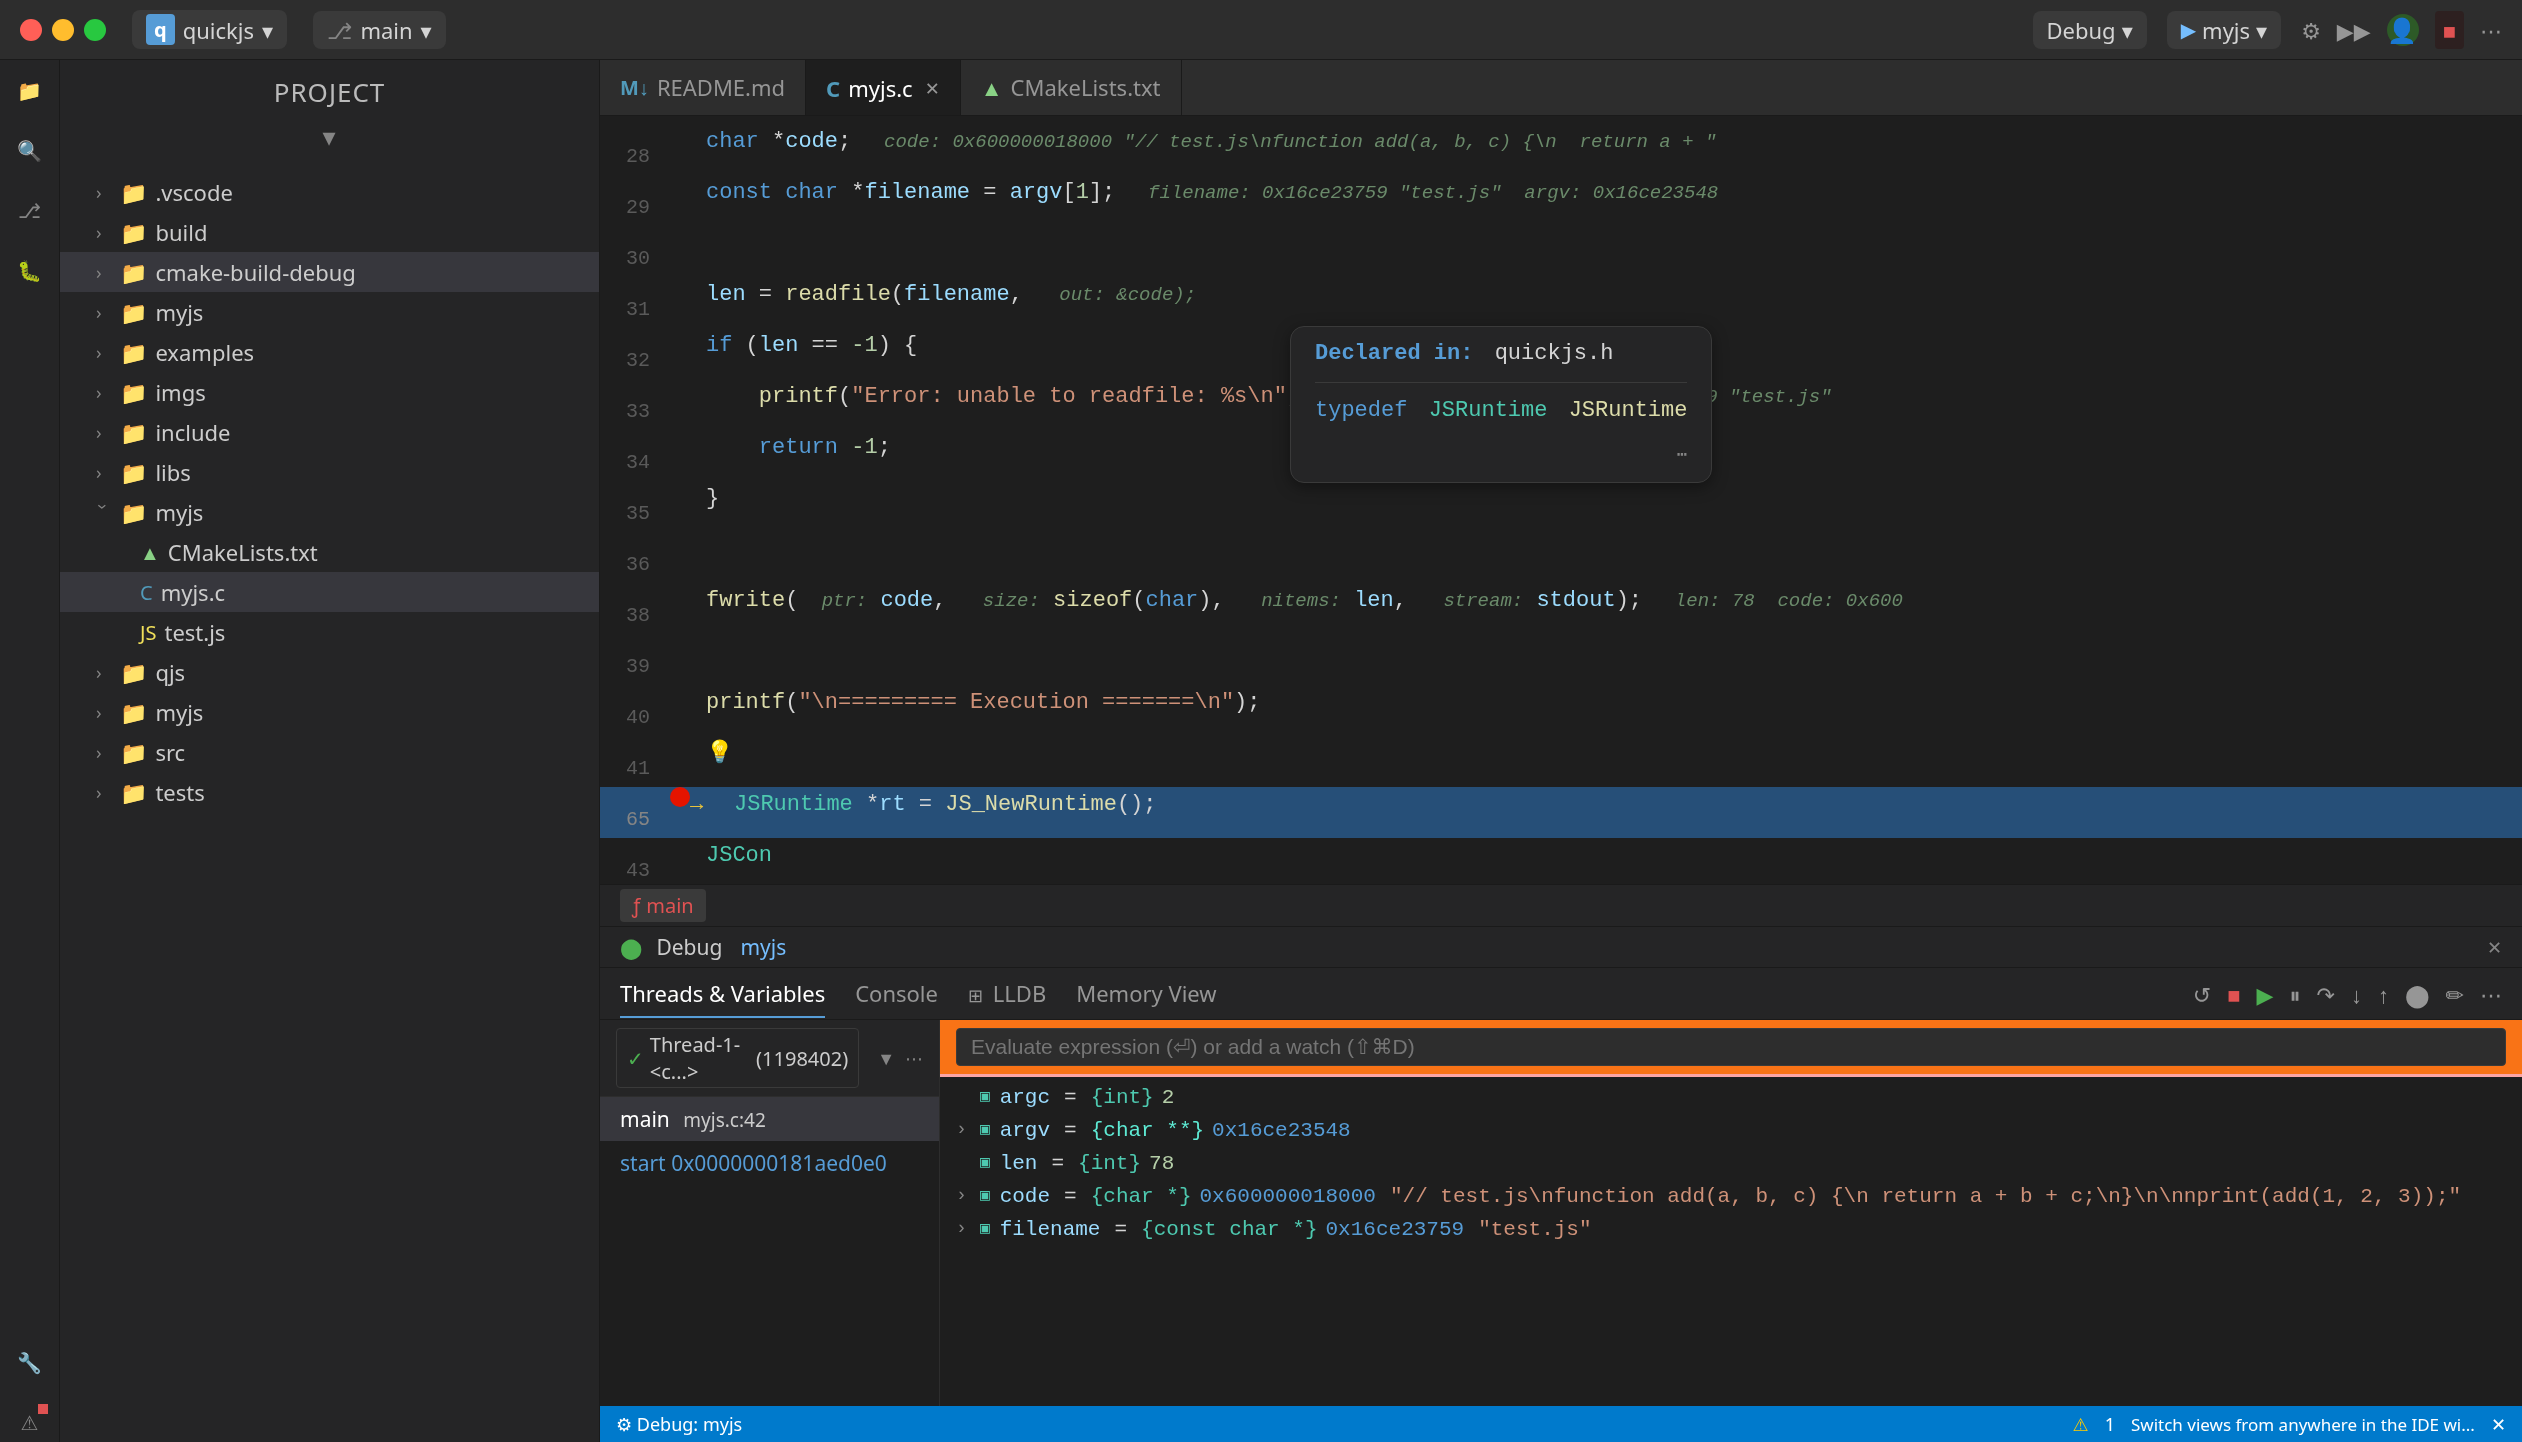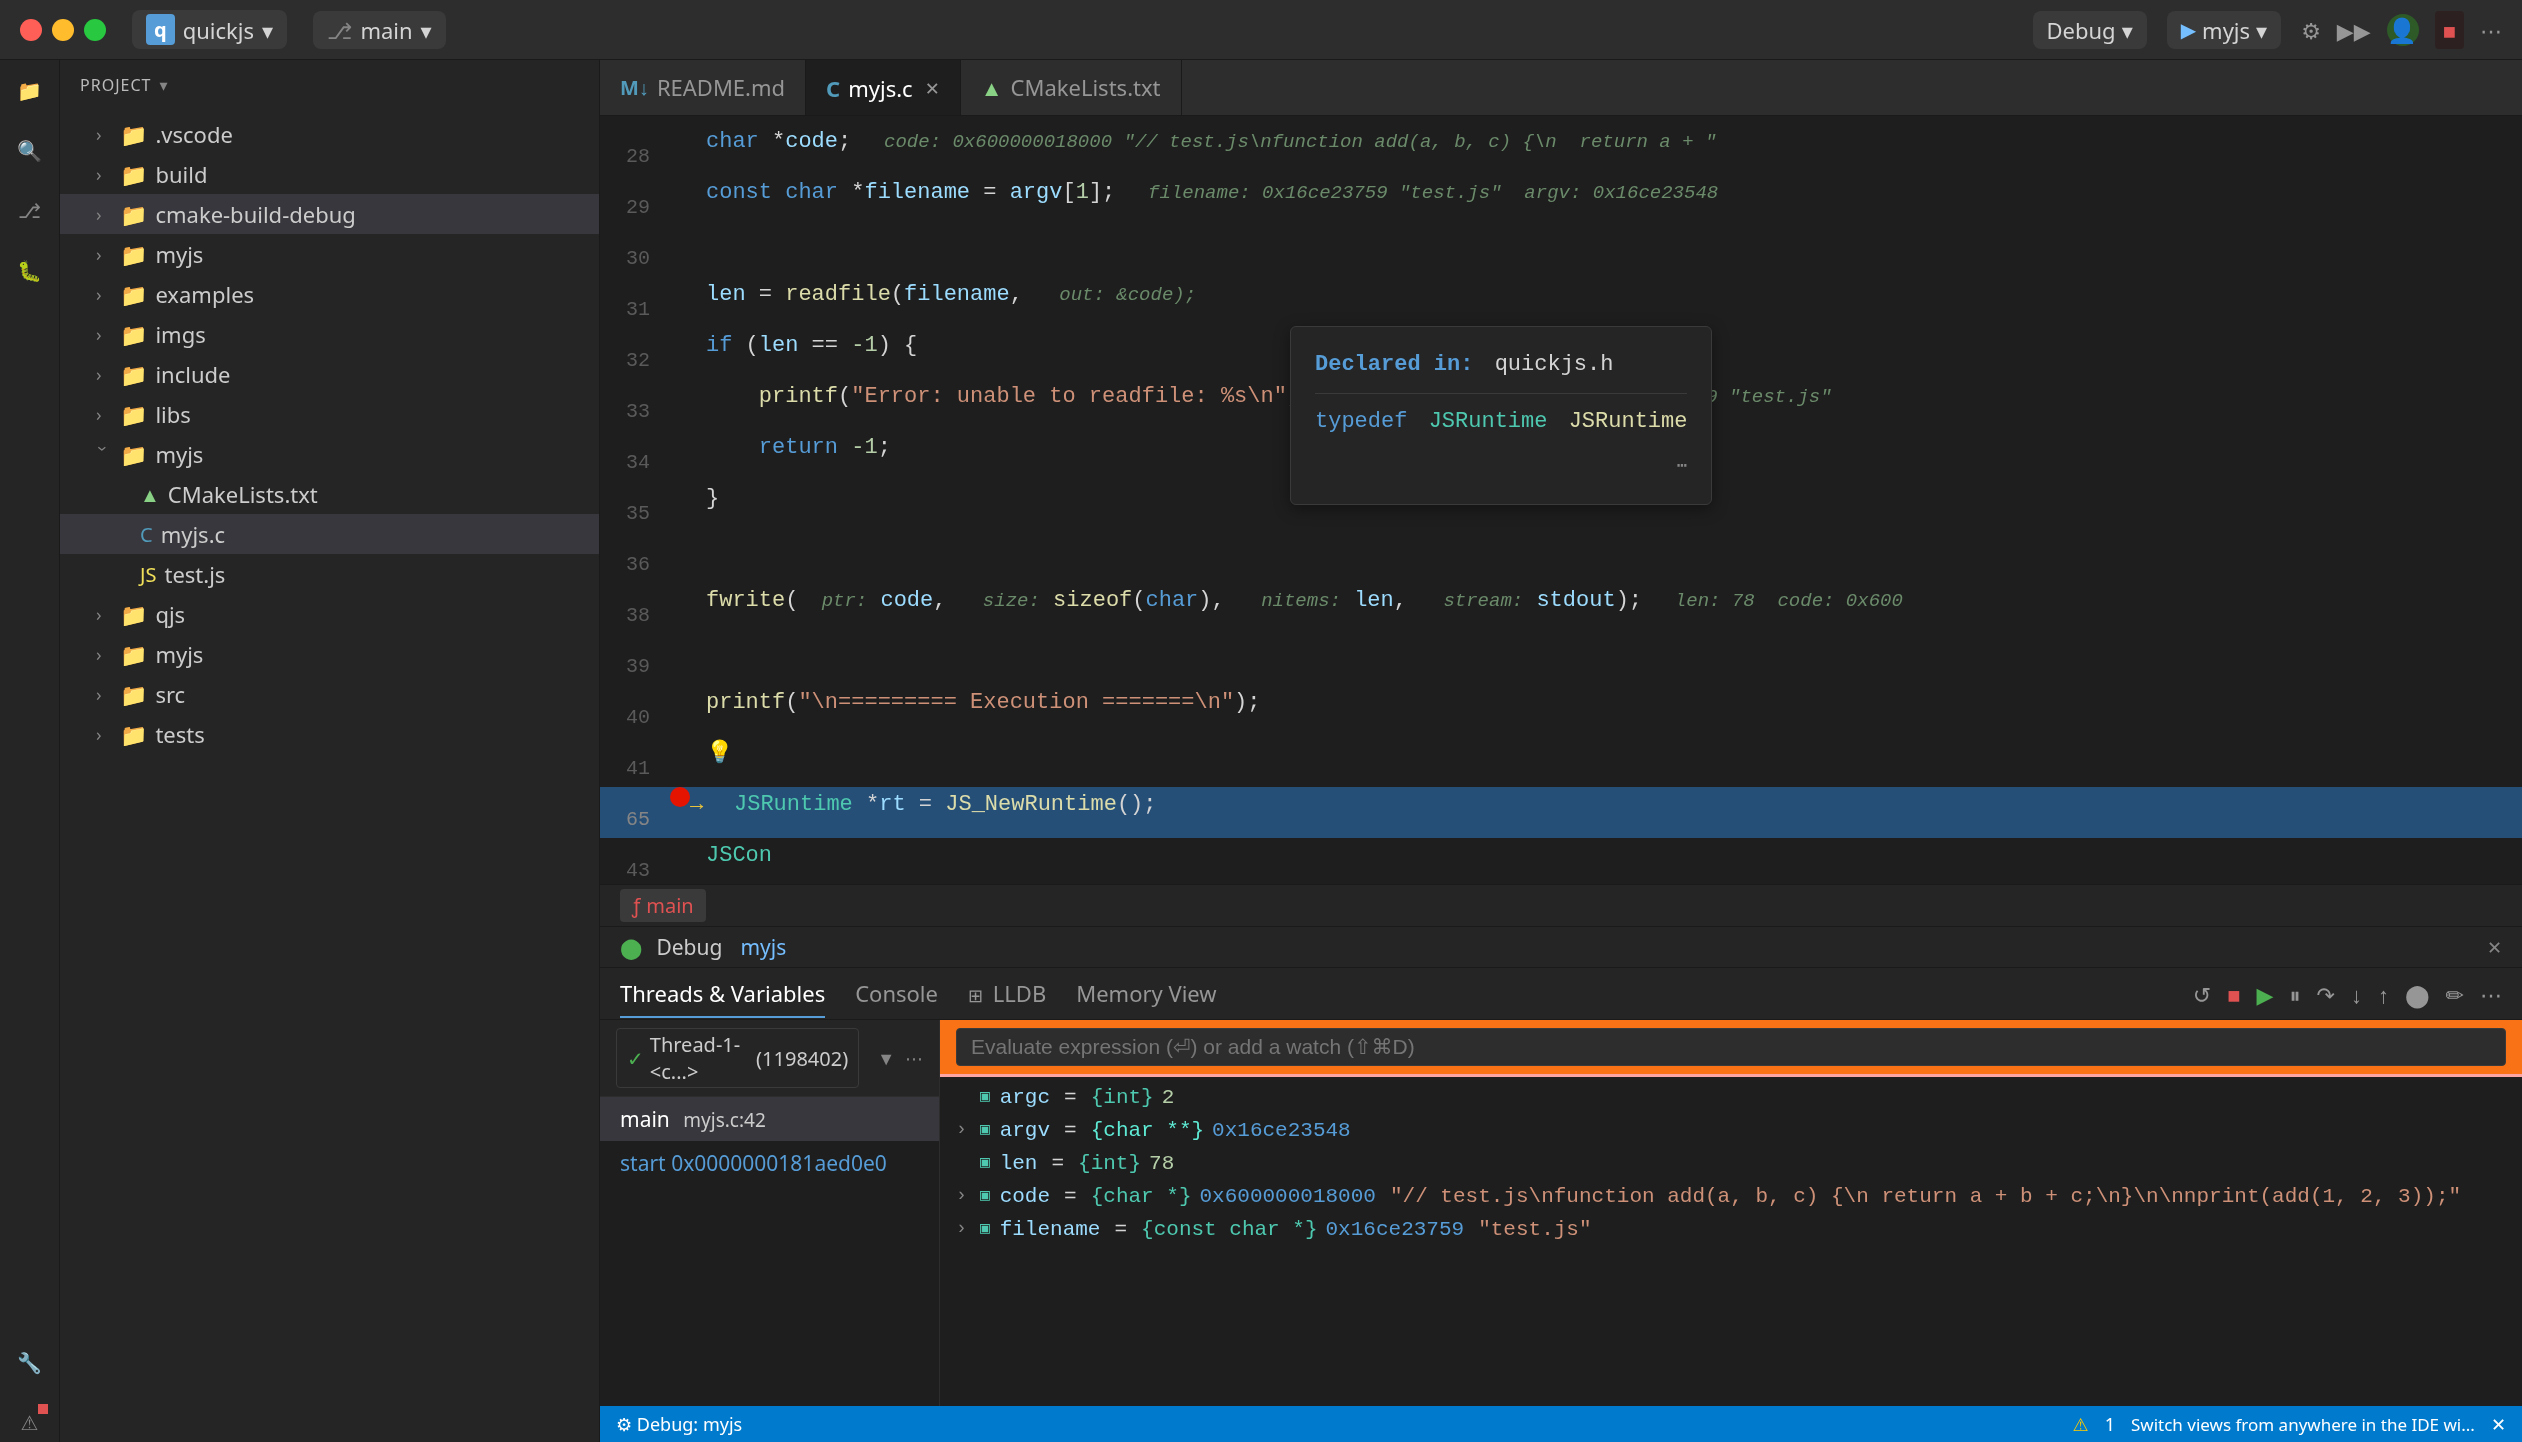--- a/index.html
+++ b/index.html
@@ -110,27 +110,28 @@
     .sidebar {
       width: 540px;
       background: #252526;
       border-right: 1px solid #1a1a1a;
       display: flex;
       flex-direction: column;
       overflow: hidden;
     }
     .sidebar-header {
       padding: 14px 20px;
-      font-size: 16px;
+      font-size: 26px;
       color: #bbb;
       letter-spacing: 1px;
       text-transform: uppercase;
       display: flex;
       align-items: center;
       gap: 8px;
+      flex-direction: column;
     }
     .sidebar-tree {
       flex: 1;
       overflow-y: auto;
       padding: 4px 0;
     }
     .tree-item {
       display: flex;
       align-items: center;
       padding: 5px 16px;
@@ -247,22 +248,22 @@
       font-size: 22px;
     }
 
     
     .hover-tooltip {
       position: absolute;
       top: 210px;
       left: 690px;
       background: #252526;
       border: 1px solid #3a3a3a;
-      border-radius: 6px;
-      padding: 20px 24px;
+      border-radius: 14px;
+      padding: 9px 24px;
       font-family: 'Menlo', 'Monaco', 'Courier New', monospace;
       font-size: 22px;
       color: #d4d4d4;
       z-index: 100;
       min-width: 340px;
       box-shadow: 0 4px 16px rgba(0,0,0,0.4);
     }
     .hover-tooltip .decl-label { color: #569cd6; font-weight: bold; }
     .hover-tooltip .type-name { color: #4ec9b0; }
     .hover-tooltip .type-name2 { color: #dcdcaa; }

